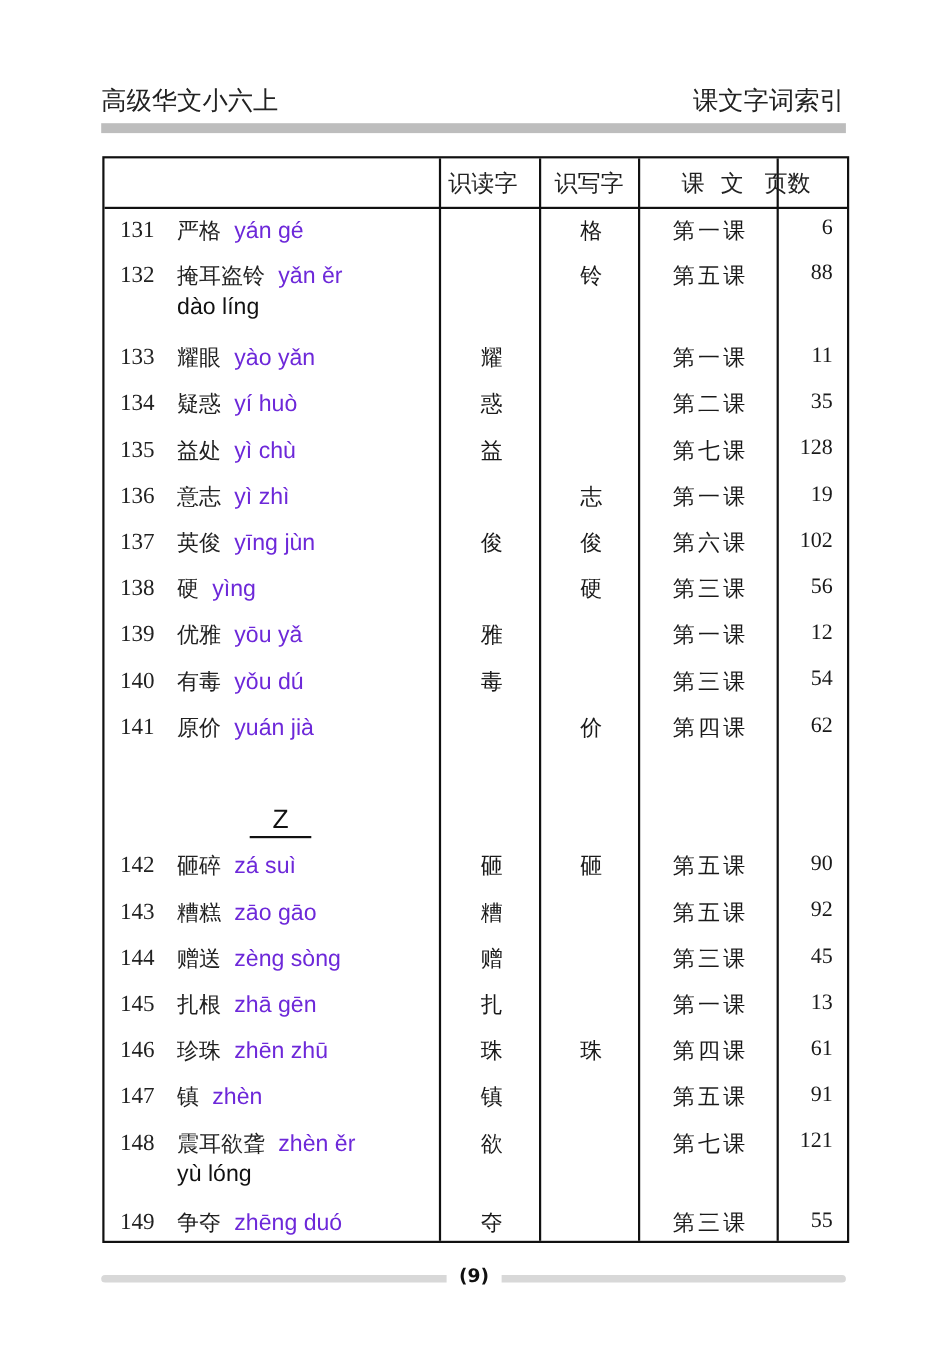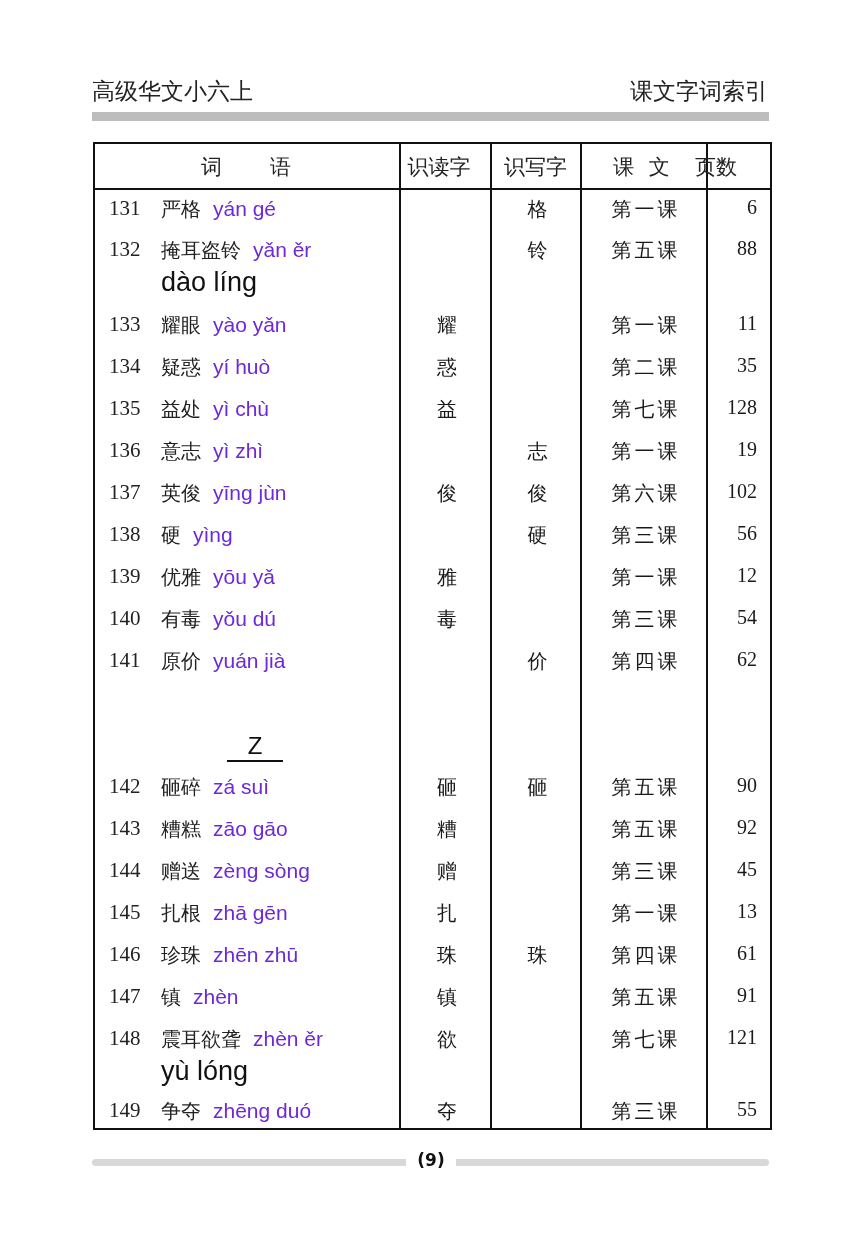--- a/index.html
+++ b/index.html
@@ -24,21 +24,21 @@
   .vline { position: absolute; top: 0; bottom: 0; width: 1.5px; background: #111; }
   .hline { position: absolute; left: 0; right: 0; top: 44px; height: 1.5px; background: #111; }
   .th {
     position: absolute; top: 6px; height: 34px; line-height: 34px;
     font-family: "DejaVu Sans", sans-serif; font-size: 21px; text-align: center; color: #222;
   }
   .row { position: absolute; left: 0; right: 0; font-size: 20px; }
   .num { position: absolute; left: 14px; font-family: "Liberation Serif", serif; font-size: 21px; color: #222; }
   .word { position: absolute; left: 66px; font-family: "DejaVu Serif", serif; font-size: 20px; color: #222; }
   .py { font-family: "Liberation Sans", sans-serif; font-size: 21px; margin-left: 12px; color: #6d28d9; }
-  .py2 { position: absolute; left: 66px; top: 30px; font-family: "Liberation Sans", sans-serif; font-size: 27px; color: #111; }
+  .py2 { position: absolute; left: 66px; top: 30px; font-family: "Liberation Sans", sans-serif; font-size: 21px; color: #111; }
   .c-read { position: absolute; left: 307px; width: 90px; text-align: center; }
   .c-write { position: absolute; left: 397px; width: 91px; text-align: center; }
   .c-lesson { position: absolute; left: 488px; width: 126px; text-align: center; letter-spacing: 3px; }
   .c-page { position: absolute; left: 614px; width: 48px; text-align: right; font-family: "Liberation Serif", serif; font-size: 20px; }
   .letter {
     position: absolute; left: 132px; top: 588px; width: 56px; text-align: center;
     font-family: "Liberation Sans", sans-serif; font-size: 24px; color: #111;
     border-bottom: 2px solid #111; line-height: 28px;
   }
   .foot-bar {
@@ -58,24 +58,23 @@
 <div class="hdr-right">课文字词索引</div>
 <div class="top-bar"></div>
 
 <div class="tbl">
   <div class="vline" style="left:304px"></div>
   <div class="vline" style="left:395px"></div>
   <div class="vline" style="left:485px"></div>
   <div class="vline" style="left:611px"></div>
   <div class="hline"></div>
 
-  <div class="th" style="left:0;width:304px;letter-spacing:2px">词　　语</div>
   <div class="th" style="left:305px;width:78px">识读字</div>
   <div class="th" style="left:396px;width:89px">识写字</div>
-  <div class="th" style="left:486px;width:125px;letter-spacing:4px">课 文</div>
+  <div class="th" style="left:486px;width:138px;letter-spacing:4px">课 文</div>
   <div class="th" style="left:596px;width:50px">页数</div>
 
   <div id="rows">
       <div class="row" style="top: 52px;">
         <span class="num">131</span>
         <span class="word"><span>严格</span><span class="py">yán gé</span></span>
         <span class="c-read"></span>
         <span class="c-write">格</span>
         <span class="c-lesson">第一课</span>
         <span class="c-page">6</span>

